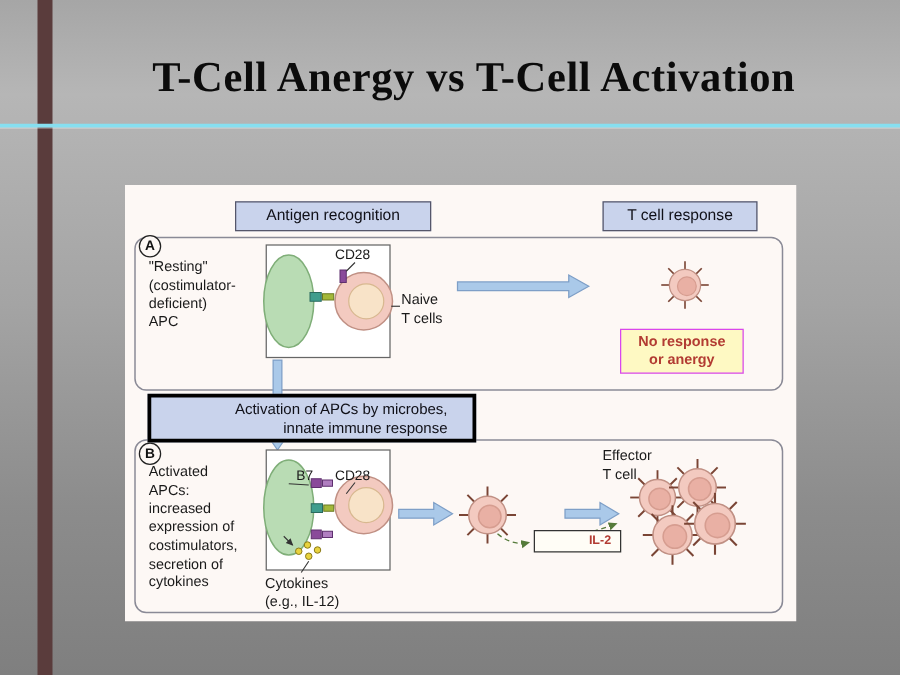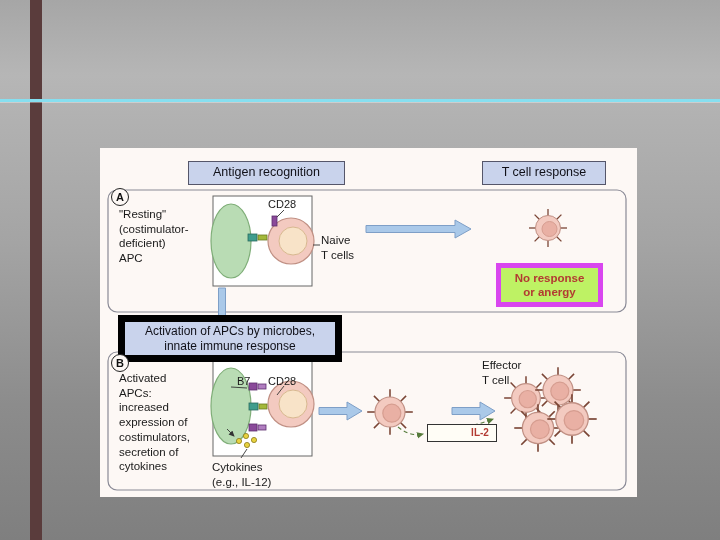--- a/index.html
+++ b/index.html
@@ -8,35 +8,36 @@
     font-family:"Liberation Sans","DejaVu Sans",sans-serif;}
   .left-bar{position:absolute;left:30px;top:0;width:12px;height:540px;background:#5a3c3c;}
   .title{position:absolute;left:46px;right:8px;top:44px;margin:0;text-align:center;
     font:bold 34px/1.1 "Liberation Serif","DejaVu Serif",serif;color:#0b0b0b;letter-spacing:.5px;}
   .rule{position:absolute;left:0;top:99px;width:720px;height:3px;background:#86dff0;box-shadow:0 1px 0 rgba(255,255,255,.35);}
   .figure{position:absolute;left:100px;top:148px;width:537px;height:349px;background:#fdf8f5;}
   .figure svg{position:absolute;left:0;top:0;}
   .lbl{position:absolute;font:11.5px/1.28 "Liberation Sans","DejaVu Sans",sans-serif;color:#1a1a1a;white-space:pre-line;}
   .hdrbox{position:absolute;background:#c9d3ec;border:1px solid #55566a;display:flex;align-items:center;justify-content:center;
     font:12.5px/1.1 "Liberation Sans","DejaVu Sans",sans-serif;color:#101018;}
-  .banner{position:absolute;background:#c9d3ec;border:7px solid #000000;display:flex;align-items:center;justify-content:center;
-    text-align:center;white-space:pre-line;font:12px/1.25 "Liberation Sans","DejaVu Sans",sans-serif;color:#101018;}
-  .outcome{position:absolute;background:#bef264;border:5px solid #d946ef;display:flex;align-items:center;justify-content:center;
+  .banner{position:absolute;background:#c9d3ec;border:3px solid #000000;display:flex;align-items:center;justify-content:center;
+    text-align:right;white-space:pre-line;font:12px/1.25 "Liberation Sans","DejaVu Sans",sans-serif;color:#101018;padding-left:47px;}
+  .outcome{position:absolute;background:#fef9c3;border:1px solid #d946ef;display:flex;align-items:center;justify-content:center;
     text-align:center;white-space:pre-line;font:bold 11.5px/1.25 "Liberation Sans","DejaVu Sans",sans-serif;color:#b23b32;}
   .marker{position:absolute;width:16px;height:16px;border:1.5px solid #222;border-radius:50%;background:#fdf8f5;
     display:flex;align-items:center;justify-content:center;font:bold 11px/1 "Liberation Sans","DejaVu Sans",sans-serif;color:#111;}
   .il2{position:absolute;background:#fffdf6;border:1px solid #333;display:flex;align-items:center;justify-content:center;
     font:bold 10px/1 "Liberation Sans","DejaVu Sans",sans-serif;color:#b23b32;}
   .small{font-size:11px;}
 </style>
 </head>
 <body>
 
 <div class="slide">
   <div class="left-bar"></div>
+  <h1 class="title">T-Cell Anergy vs T-Cell Activation</h1>
   <div class="rule"></div>
 
   <div class="figure">
 
     <svg width="537" height="349" viewBox="0 0 537 349">
       <defs>
         <g id="tcell">
           <g stroke="#7a4535" stroke-width="1.3" fill="none">
             <line x1="0" y1="-12" x2="0" y2="-19"></line>
             <line x1="8.5" y1="-8.5" x2="13.4" y2="-13.4"></line>

